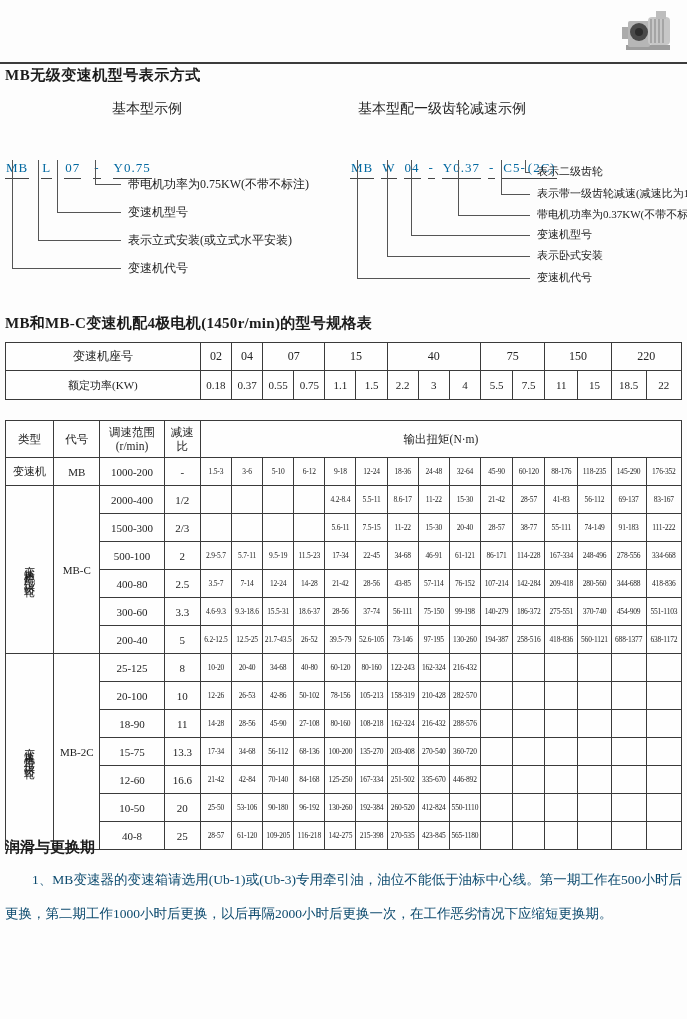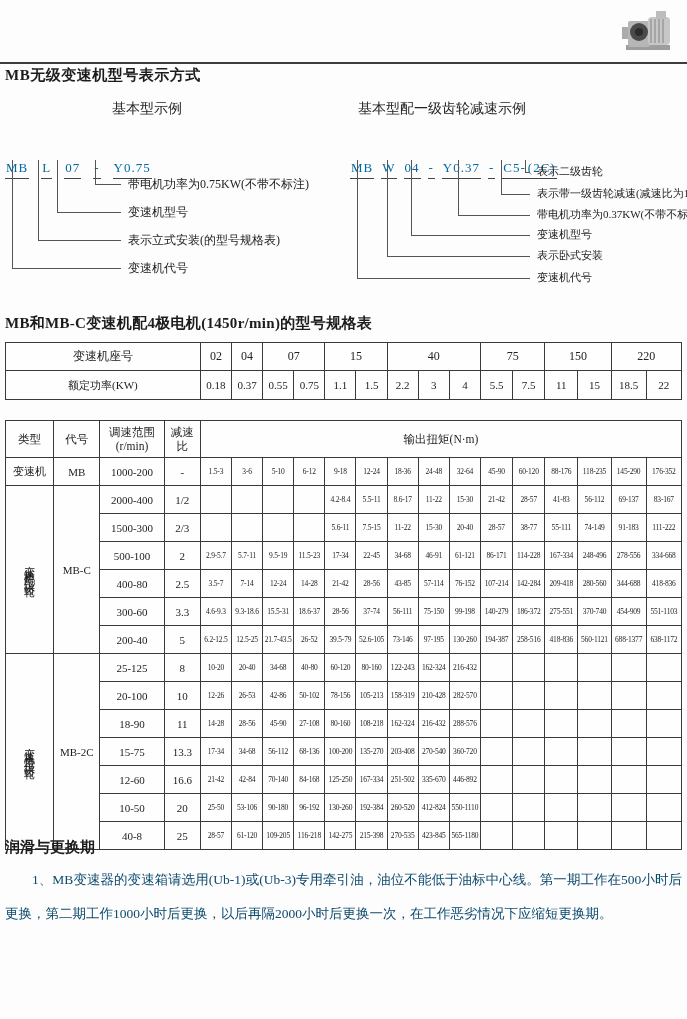--- a/index.html
+++ b/index.html
@@ -66,21 +66,21 @@
   <div id="heading-basic" class="abs example-heading">基本型示例</div>
   <div id="heading-geared" class="abs example-heading">基本型配一级齿轮减速示例</div>
 
   <div id="diagram-basic" class="diagram">
       <div class="code-line"><span class="code-token" style="margin-right: 12px;">MB</span><span class="code-token" style="margin-right: 12px;">L</span><span class="code-token" style="margin-right: 12px;">07</span><span class="code-token dash" style="margin-right: 12px;">-</span><span class="code-token" style="margin-right: 12px;">Y0.75</span></div>
       <div class="connector" style="left: 95px; top: 20px; width: 25px; height: 24px;"></div>
       <div class="ann-label" style="left: 128px; top: 36px;">带电机功率为0.75KW(不带不标注)</div>
       <div class="connector" style="left: 57px; top: 20px; width: 63px; height: 52px;"></div>
       <div class="ann-label" style="left: 128px; top: 64px;">变速机型号</div>
       <div class="connector" style="left: 38px; top: 20px; width: 82px; height: 80px;"></div>
-      <div class="ann-label" style="left: 128px; top: 92px;">表示立式安装(的型号规格表)</div>
+      <div class="ann-label" style="left: 128px; top: 92px;">表示立式安装(或立式水平安装)</div>
       <div class="connector" style="left: 12px; top: 20px; width: 108px; height: 108px;"></div>
       <div class="ann-label" style="left: 128px; top: 120px;">变速机代号</div>
     </div>
   <div id="diagram-geared" class="diagram">
       <div class="code-line"><span class="code-token" style="margin-right: 7px;">MB</span><span class="code-token" style="margin-right: 7px;">W</span><span class="code-token" style="margin-right: 7px;">04</span><span class="code-token dash" style="margin-right: 7px;">-</span><span class="code-token" style="margin-right: 7px;">Y0.37</span><span class="code-token dash" style="margin-right: 7px;">-</span><span class="code-token" style="margin-right: 0px;">C5-</span><span class="code-token" style="margin-right: 7px;">(2C)</span></div>
       <div class="connector" style="left: 180px; top: 20px; width: 4px; height: 12px;"></div>
       <div class="ann-label" style="left: 192px; top: 24px;">表示二级齿轮</div>
       <div class="connector" style="left: 156px; top: 20px; width: 28px; height: 34px;"></div>
       <div class="ann-label" style="left: 192px; top: 46px;">表示带一级齿轮减速(减速比为1:5)</div>
       <div class="connector" style="left: 113px; top: 20px; width: 71px; height: 55px;"></div>

